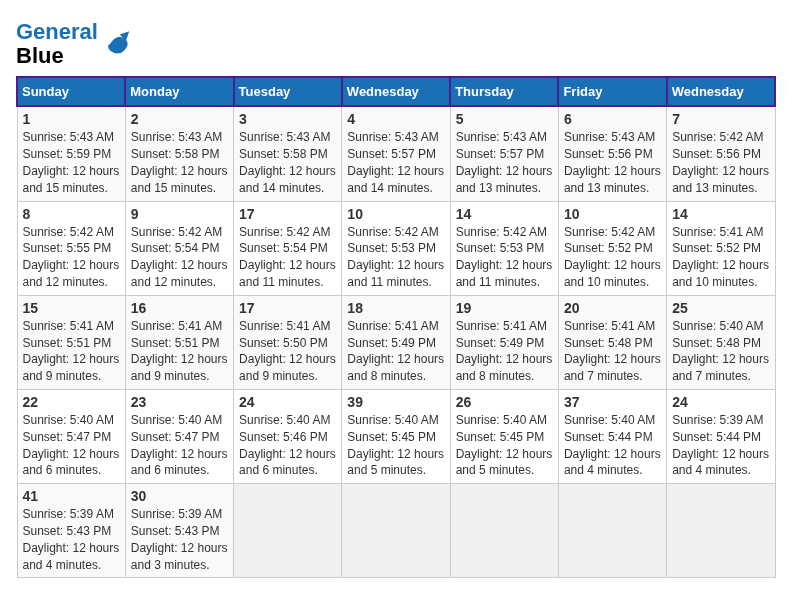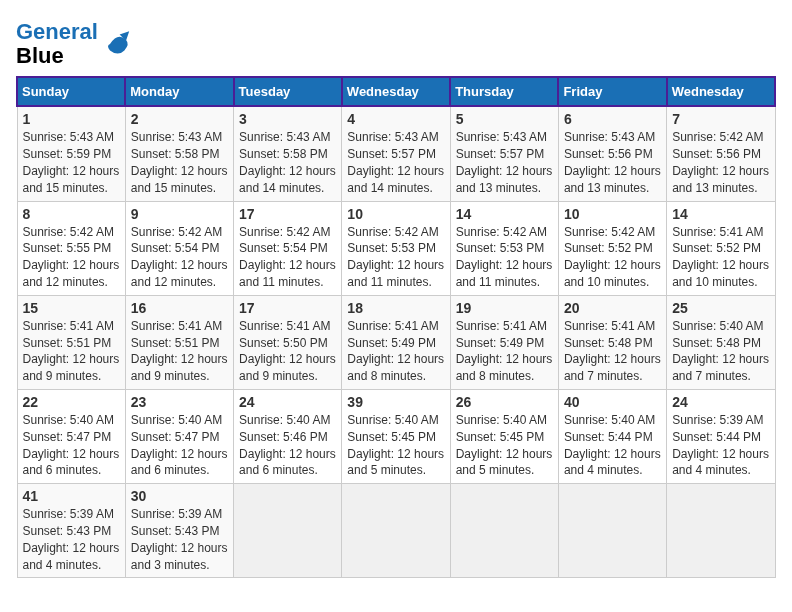--- a/index.html
+++ b/index.html
@@ -309,21 +309,21 @@
 and 5 minutes.</div>
         </td>
         <td>
           <span class="day-num">26</span>
           <div class="day-detail" style="white-space: pre-line;">Sunrise: 5:40 AM
 Sunset: 5:45 PM
 Daylight: 12 hours
 and 5 minutes.</div>
         </td>
         <td>
-          <span class="day-num">40</span>
+          <span class="day-num">37</span>
           <div class="day-detail" style="white-space: pre-line;">Sunrise: 5:40 AM
 Sunset: 5:44 PM
 Daylight: 12 hours
 and 4 minutes.</div>
         </td>
         <td>
           <span class="day-num">24</span>
           <div class="day-detail" style="white-space: pre-line;">Sunrise: 5:39 AM
 Sunset: 5:44 PM
 Daylight: 12 hours

